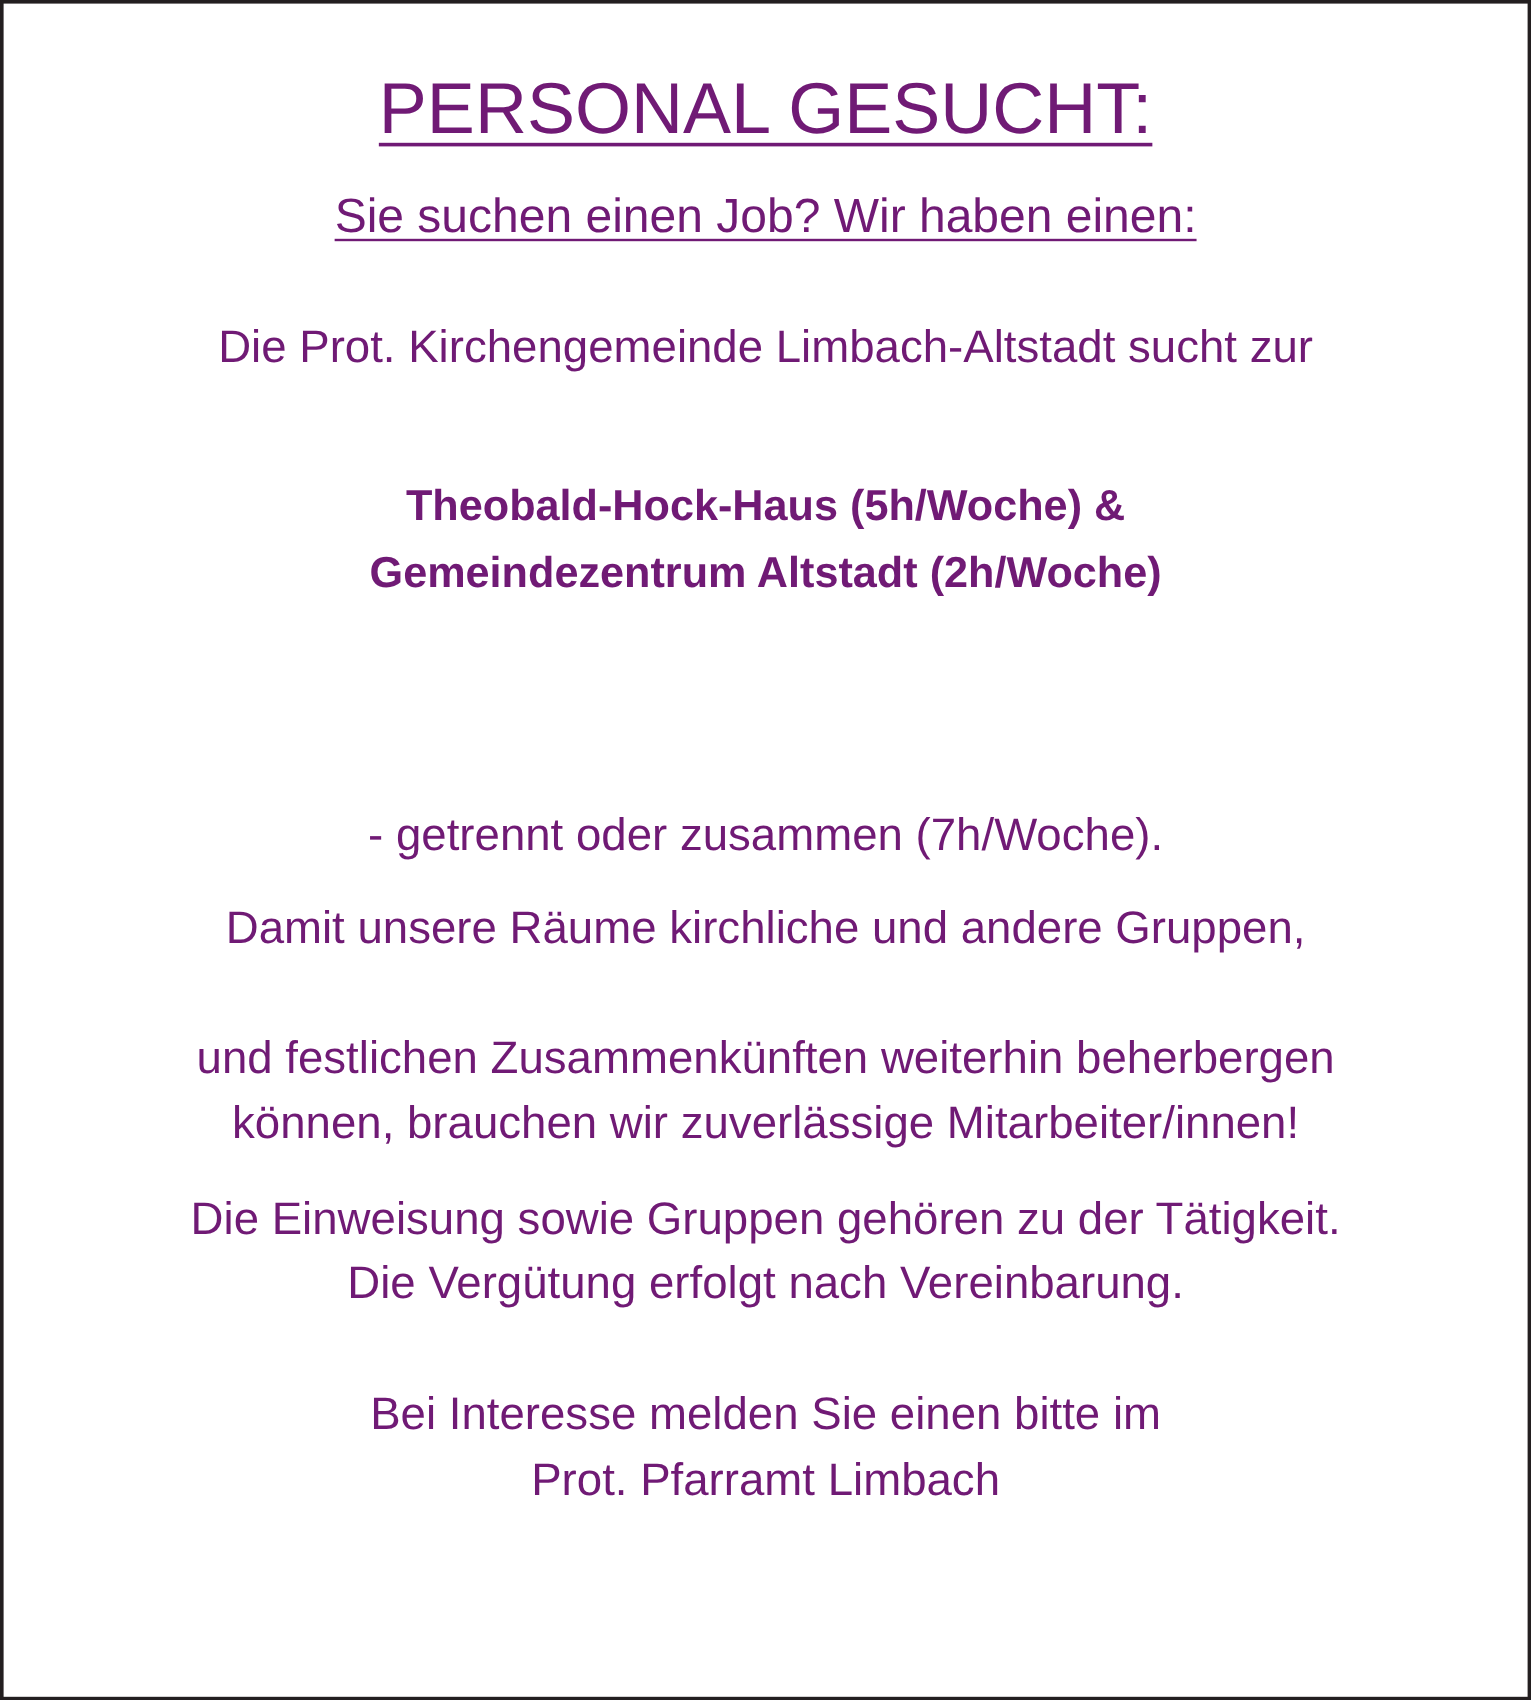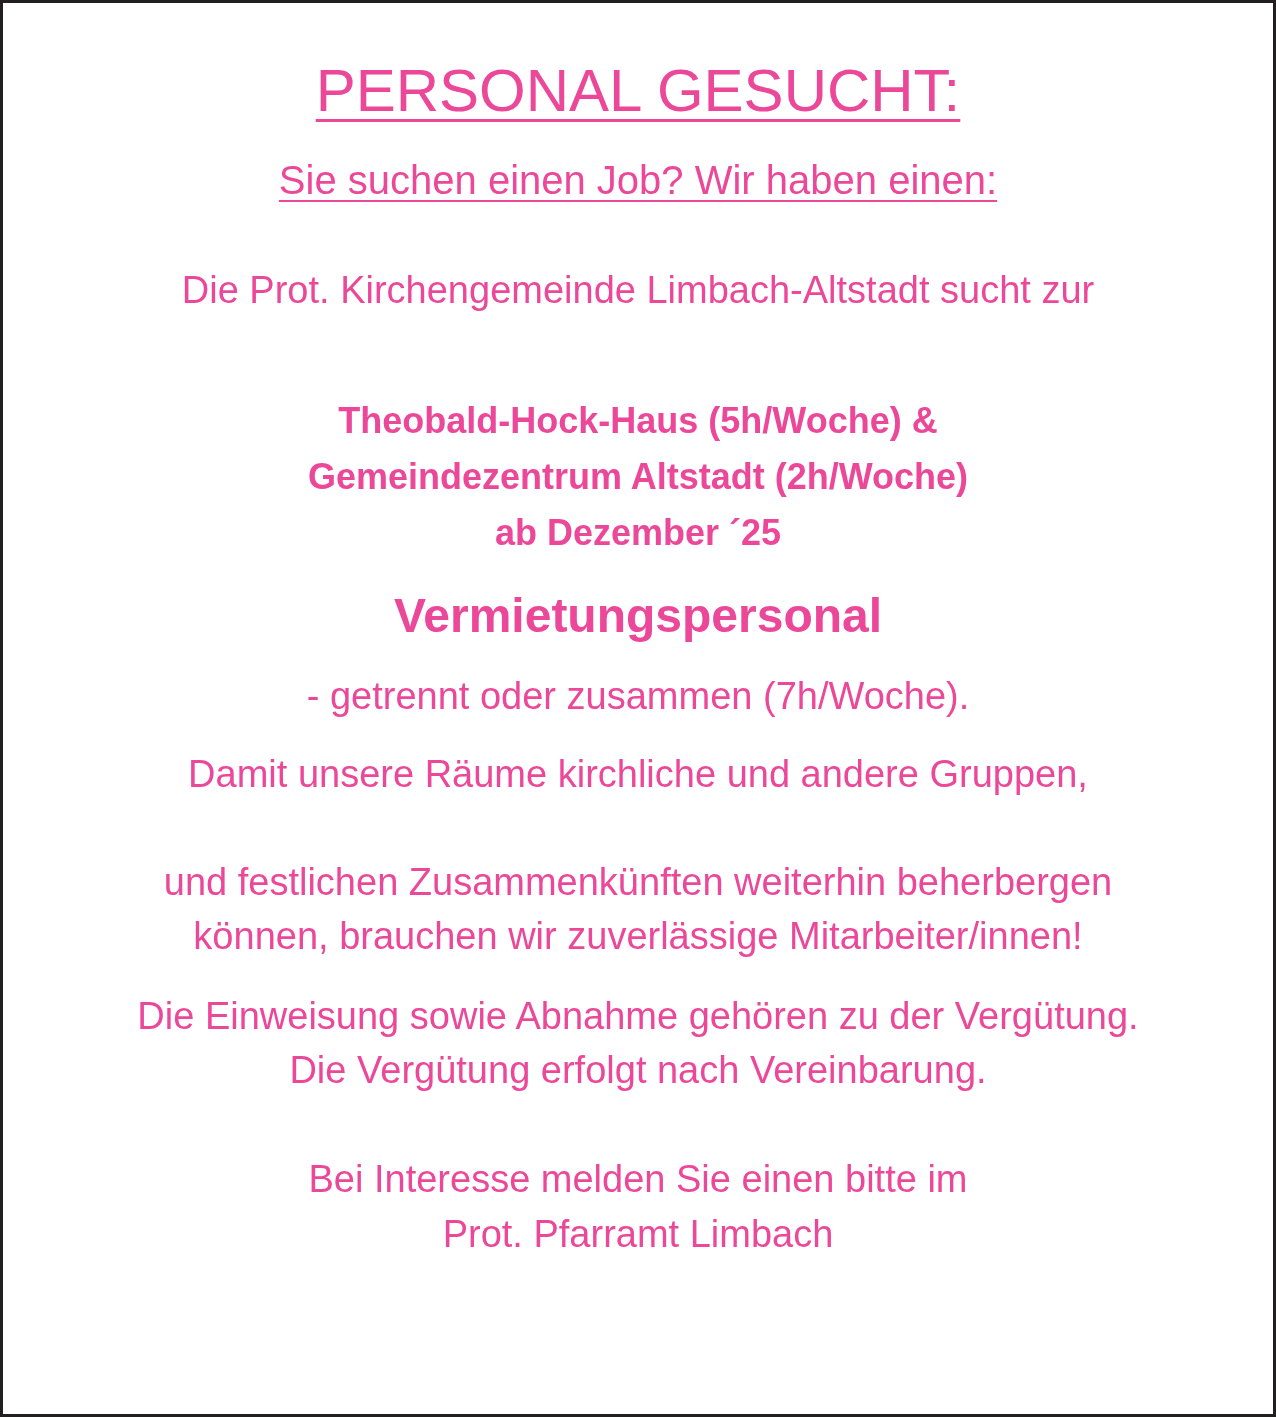--- a/index.html
+++ b/index.html
@@ -3,21 +3,21 @@
   <meta charset="utf-8">
   <style>
     html, body { margin: 0; padding: 0; background: #ffffff; }
     body { width: 1276px; height: 1417px; overflow: hidden; }
     .ad {
       position: absolute; left: 0; top: 0;
       width: 1276px; height: 1417px;
       box-sizing: border-box;
       border: 3px solid #231f20;
       background: #ffffff;
-      color: #ec4899;
+      color: #701a75;
       font-family: "Liberation Sans", sans-serif;
       text-align: center;
     }
     .line { position: absolute; left: 0; width: 100%; white-space: nowrap; }
     .title { top: 52px; font-size: 60px; line-height: 72px; }
     .title span { text-decoration: underline; text-decoration-thickness: 3px; text-underline-offset: 8px; }
     .subtitle { top: 152px; font-size: 40px; line-height: 50px; }
     .subtitle span { text-decoration: underline; text-decoration-thickness: 2px; text-underline-offset: 6px; margin-top: 48px; }
     .reg { font-size: 38px; line-height: 46px; }
     .bold { font-size: 36px; line-height: 44px; font-weight: bold; }
@@ -27,27 +27,25 @@
 <body>
 
 <div class="ad">
   <div class="line title"><span>PERSONAL GESUCHT:</span></div>
   <div class="line subtitle"><span>Sie suchen einen Job? Wir haben einen:</span></div>
 
   <div class="line reg" style="top:264px">Die Prot. Kirchengemeinde Limbach-Altstadt sucht zur</div>
 
   <div class="line bold" style="top:396px">Theobald-Hock-Haus (5h/Woche) &amp;</div>
   <div class="line bold" style="top:452px">Gemeindezentrum Altstadt (2h/Woche)</div>
-  <div class="line bold" style="top:508px">ab Dezember ´25</div>
 
-  <div class="line big" style="top:584px">Vermietungspersonal</div>
   <div class="line reg" style="top:670px">- getrennt oder zusammen (7h/Woche).</div>
 
   <div class="line reg" style="top:748px">Damit unsere Räume kirchliche und andere Gruppen,</div>
   <div class="line reg" style="top:856px">und festlichen Zusammenkünften weiterhin beherbergen</div>
   <div class="line reg" style="top:910px">können, brauchen wir zuverlässige Mitarbeiter/innen!</div>
 
-  <div class="line reg" style="top:990px">Die Einweisung sowie Abnahme gehören zu der Vergütung.</div>
+  <div class="line reg" style="top:990px">Die Einweisung sowie Gruppen gehören zu der Tätigkeit.</div>
   <div class="line reg" style="top:1044px">Die Vergütung erfolgt nach Vereinbarung.</div>
 
   <div class="line reg" style="top:1153px">Bei Interesse melden Sie einen bitte im</div>
   <div class="line reg" style="top:1208px">Prot. Pfarramt Limbach</div>
 </div>
 
 </body></html>

